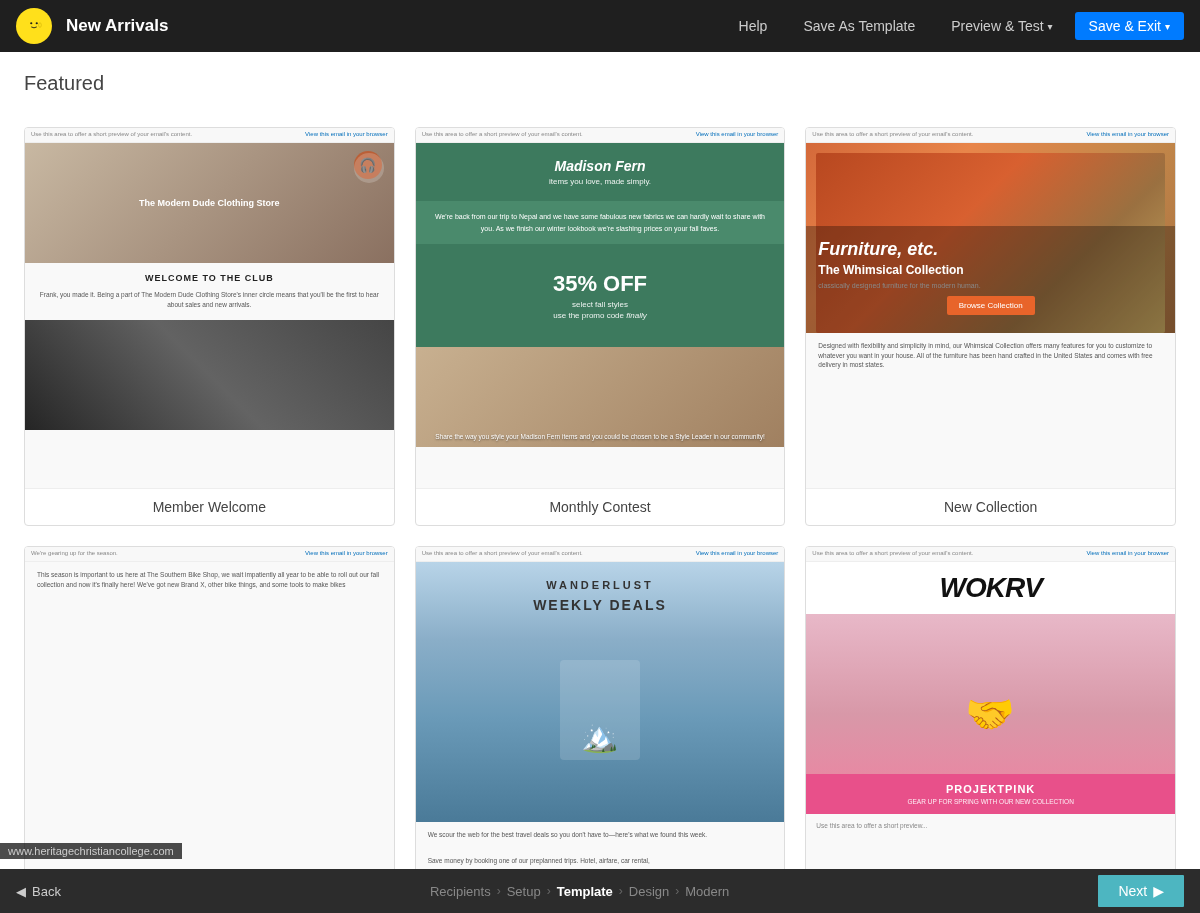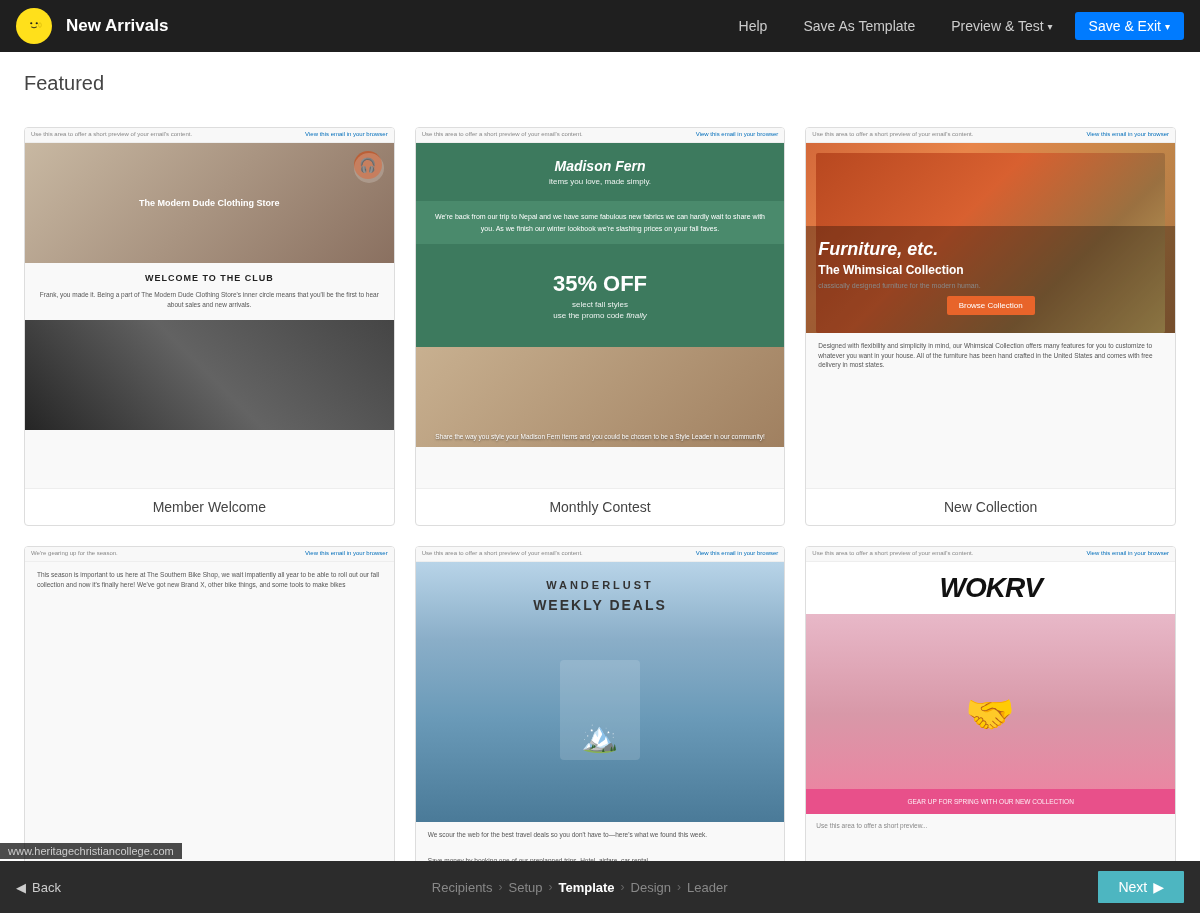--- a/index.html
+++ b/index.html
@@ -393,21 +393,21 @@
     }
     .card6-text {
       padding: 8px 10px;
       font-size: 6.5px;
       color: #888;
     }
 
     
     .bottom-nav {
       background: #2c2c2c;
-      height: 52px;
+      height: 44px;
       display: flex;
       align-items: center;
       justify-content: space-between;
       padding: 0 16px;
       flex-shrink: 0;
     }
     .bottom-left {
       display: flex;
       align-items: center;
       gap: 6px;
@@ -608,20 +608,21 @@
           <div class="preview-bar">
             <span>Use this area to offer a short preview of your email's content.</span>
             <a href="#">View this email in your browser</a>
           </div>
           <div class="card6-header">
             <div class="card6-logo">WOKRV</div>
           </div>
           <div class="card6-img">
             <div style="font-size:40px;">🤝</div>
             <div class="card6-pink-bar">
+              <div class="card6-pink-title">PROJEKTPINK</div>
               <div class="card6-pink-sub">GEAR UP FOR SPRING WITH OUR NEW COLLECTION</div>
             </div>
           </div>
           <div class="card6-text">Use this area to offer a short preview...</div>
         </div>
       </div>
 
     </div>
 
   </div>
@@ -644,20 +645,20 @@
     <span class="step-arrow">›</span>
     <span class="step-item active">
       <span>Template</span>
     </span>
     <span class="step-arrow">›</span>
     <span class="step-item">
       <span>Design</span>
     </span>
     <span class="step-arrow">›</span>
     <span class="step-item">
-      <span>Leader</span>
+      <span>Modern</span>
     </span>
   </div>
   <button class="next-btn">
     <span>Next</span>
     <span>▶</span>
   </button>
 </nav>
 
 </body></html>

